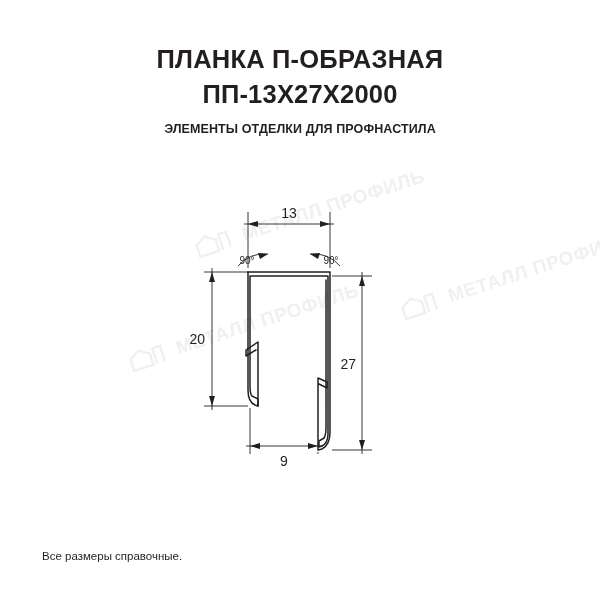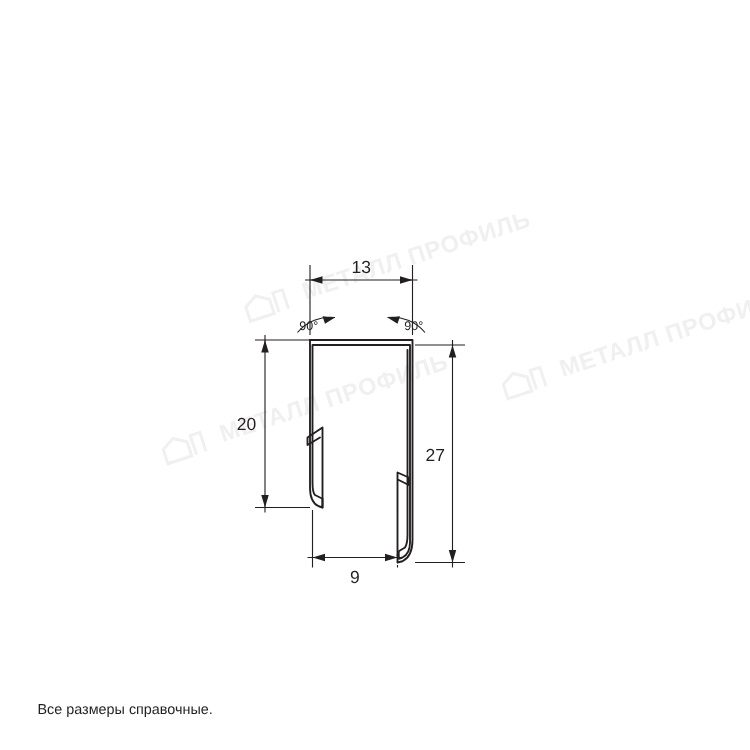--- a/index.html
+++ b/index.html
@@ -94,21 +94,21 @@
   
   .footer {
     position: absolute;
     left: 30px;
     bottom: 22px;
     width: 540px;
     font-size: 11.5px;
     line-height: 1.55;
     color: #231f20;
   }
-  .footer div { margin: 0; }
+  .footer div { margin: 12px; }
 </style>
 </head>
 <body>
 
 <div class="page">
 
   <div class="watermark wm1">
     <span class="wm-logo">
       <svg width="42" height="24" viewBox="0 0 42 24" aria-hidden="true">
         <path d="M2 20 L2 8 L12 2 L22 8 L22 20 Z" fill="none" stroke="#f0f0f0" stroke-width="2.4"></path>
@@ -131,20 +131,25 @@
   <div class="watermark wm3">
     <span class="wm-logo">
       <svg width="42" height="24" viewBox="0 0 42 24" aria-hidden="true">
         <path d="M2 20 L2 8 L12 2 L22 8 L22 20 Z" fill="none" stroke="#f0f0f0" stroke-width="2.4"></path>
         <path d="M26 20 L26 4 L34 4 L34 20" fill="none" stroke="#f0f0f0" stroke-width="2.4"></path>
       </svg>
     </span>
     <span>МЕТАЛЛ ПРОФИЛЬ</span>
   </div>
 
+  <div class="header">
+    <div class="title-main">ПЛАНКА П-ОБРАЗНАЯ</div>
+    <div class="title-sub">ПП-13Х27Х2000</div>
+    <div class="title-caption">ЭЛЕМЕНТЫ ОТДЕЛКИ ДЛЯ ПРОФНАСТИЛА</div>
+  </div>
 
   <div class="drawing">
     <svg width="600" height="360" viewBox="0 0 600 360" aria-hidden="true">
       <g fill="none" stroke="#231f20" stroke-width="1.5" stroke-linecap="round" stroke-linejoin="round">
 
         <path d="M248 122
                  L248 240
                  Q248 252 255 255
                  L258 256
                  L258 249

